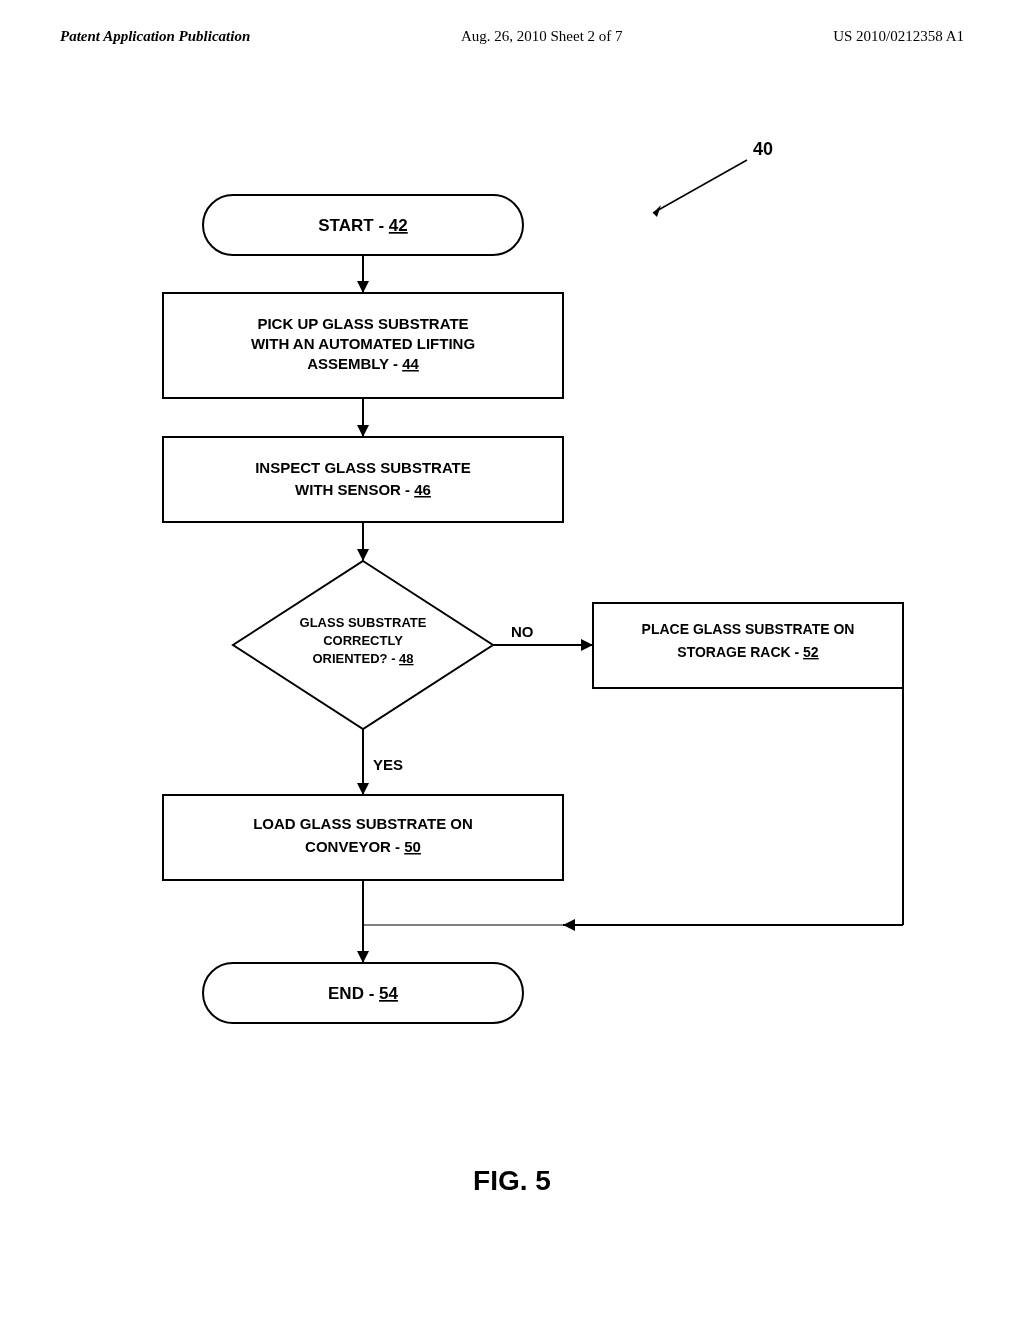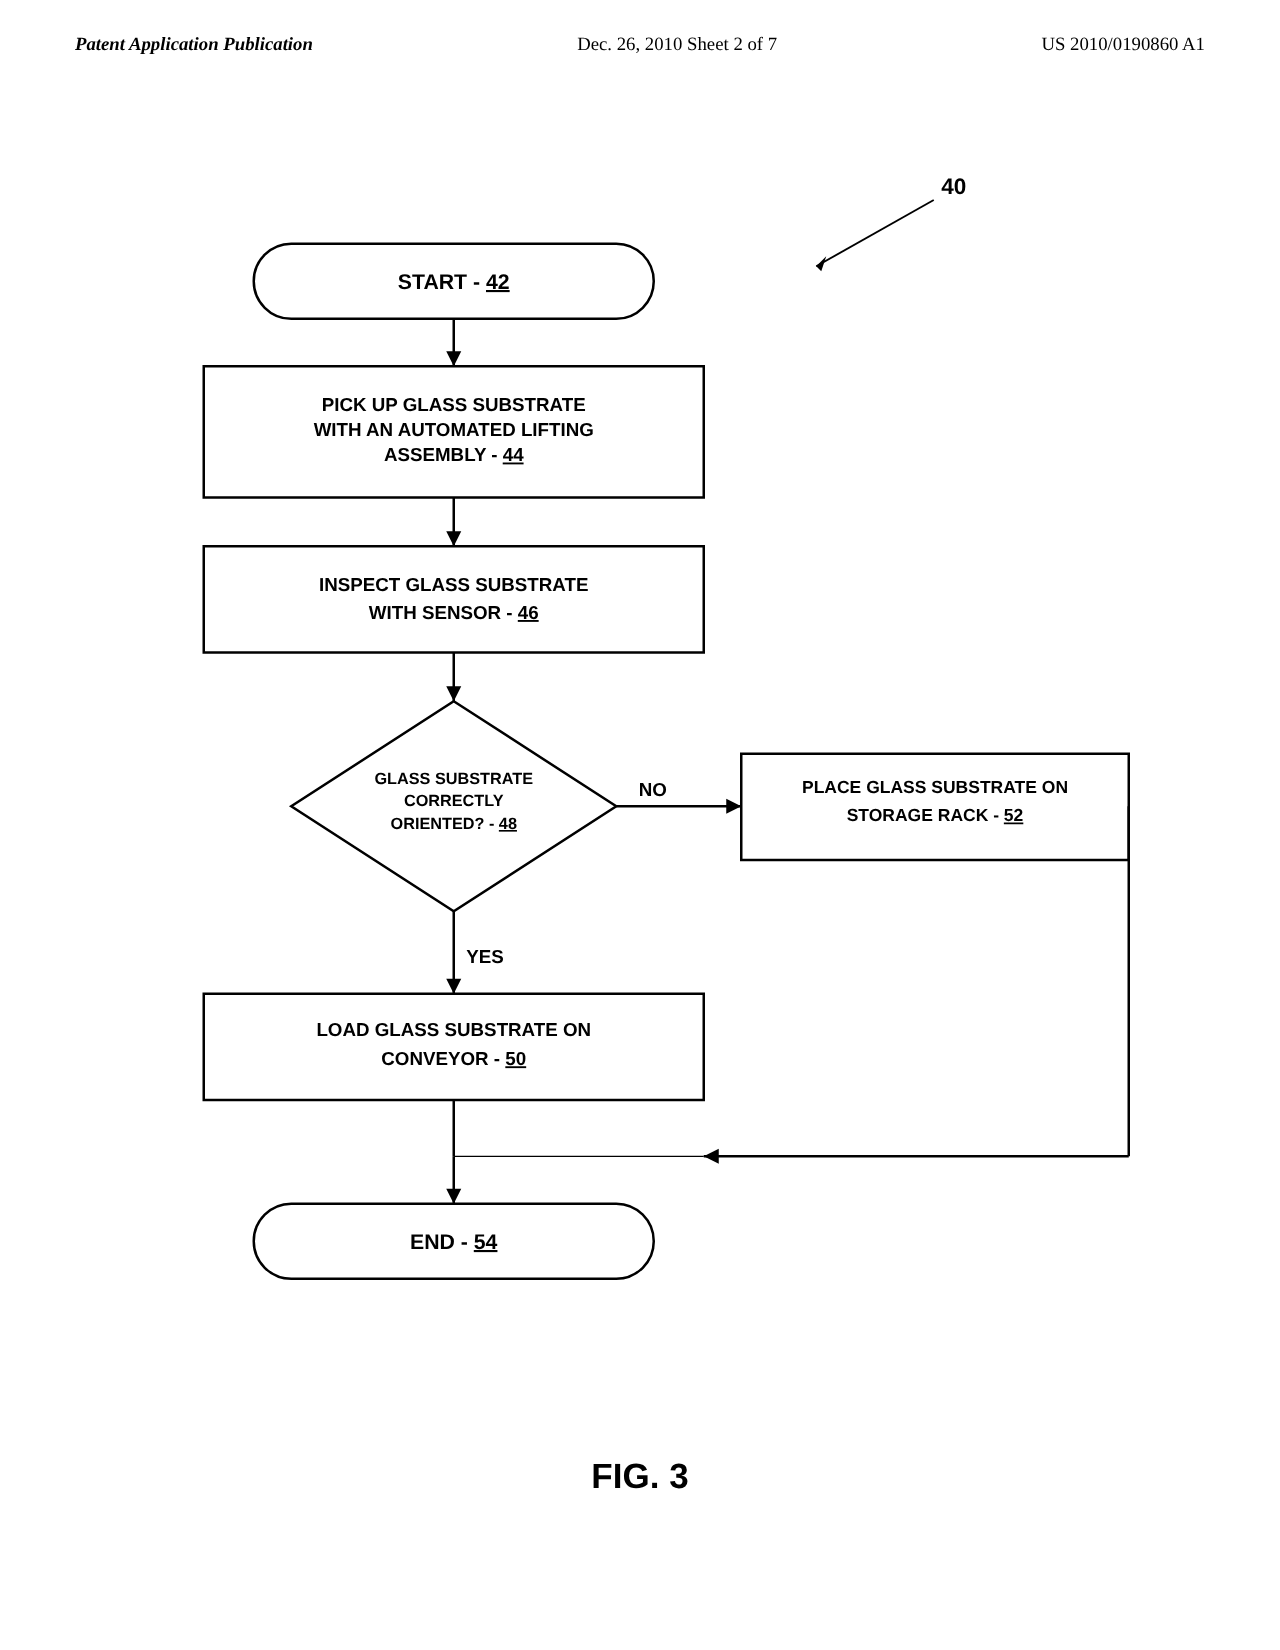--- a/index.html
+++ b/index.html
@@ -58,22 +58,22 @@
       position: absolute;
       bottom: 20px;
       width: 100%;
     }
   </style>
 </head>
 <body>
 
 <div class="header">
   <span class="header-left">Patent Application Publication</span>
-  <span class="header-center">Dec. 26, 2010  Sheet 2 of 7</span>
-  <span class="header-right">US 2010/0190860 A1</span>
+  <span class="header-center">Aug. 26, 2010  Sheet 2 of 7</span>
+  <span class="header-right">US 2010/0212358 A1</span>
 </div>
 
 <div class="diagram-area">
   <svg viewBox="0 0 1024 1160" xmlns="http://www.w3.org/2000/svg">
 
     <text x="720" y="90" font-family="Arial, sans-serif" font-size="18" font-weight="bold" fill="#000">40</text>
 
     <line x1="714" y1="95" x2="620" y2="148" stroke="#000" stroke-width="1.5"></line>
     <polygon points="620,148 628,140 624,152" fill="#000"></polygon>
 
@@ -130,13 +130,13 @@
 
     <line x1="330" y1="860" x2="330" y2="898" stroke="#000" stroke-width="2"></line>
     <polygon points="330,898 324,886 336,886" fill="#000"></polygon>
 
     <rect x="170" y="898" width="320" height="60" rx="30" ry="30" fill="white" stroke="#000" stroke-width="2"></rect>
     <text x="330" y="934" font-family="Arial, sans-serif" font-size="17" font-weight="bold" text-anchor="middle" fill="#000">END - <tspan text-decoration="underline">54</tspan></text>
 
   </svg>
 </div>
 
-<div class="fig-label" style="position:relative; bottom: auto; margin-top: -60px;">FIG. 3</div>
+<div class="fig-label" style="position:relative; bottom: auto; margin-top: -60px;">FIG. 5</div>
 
 </body></html>

